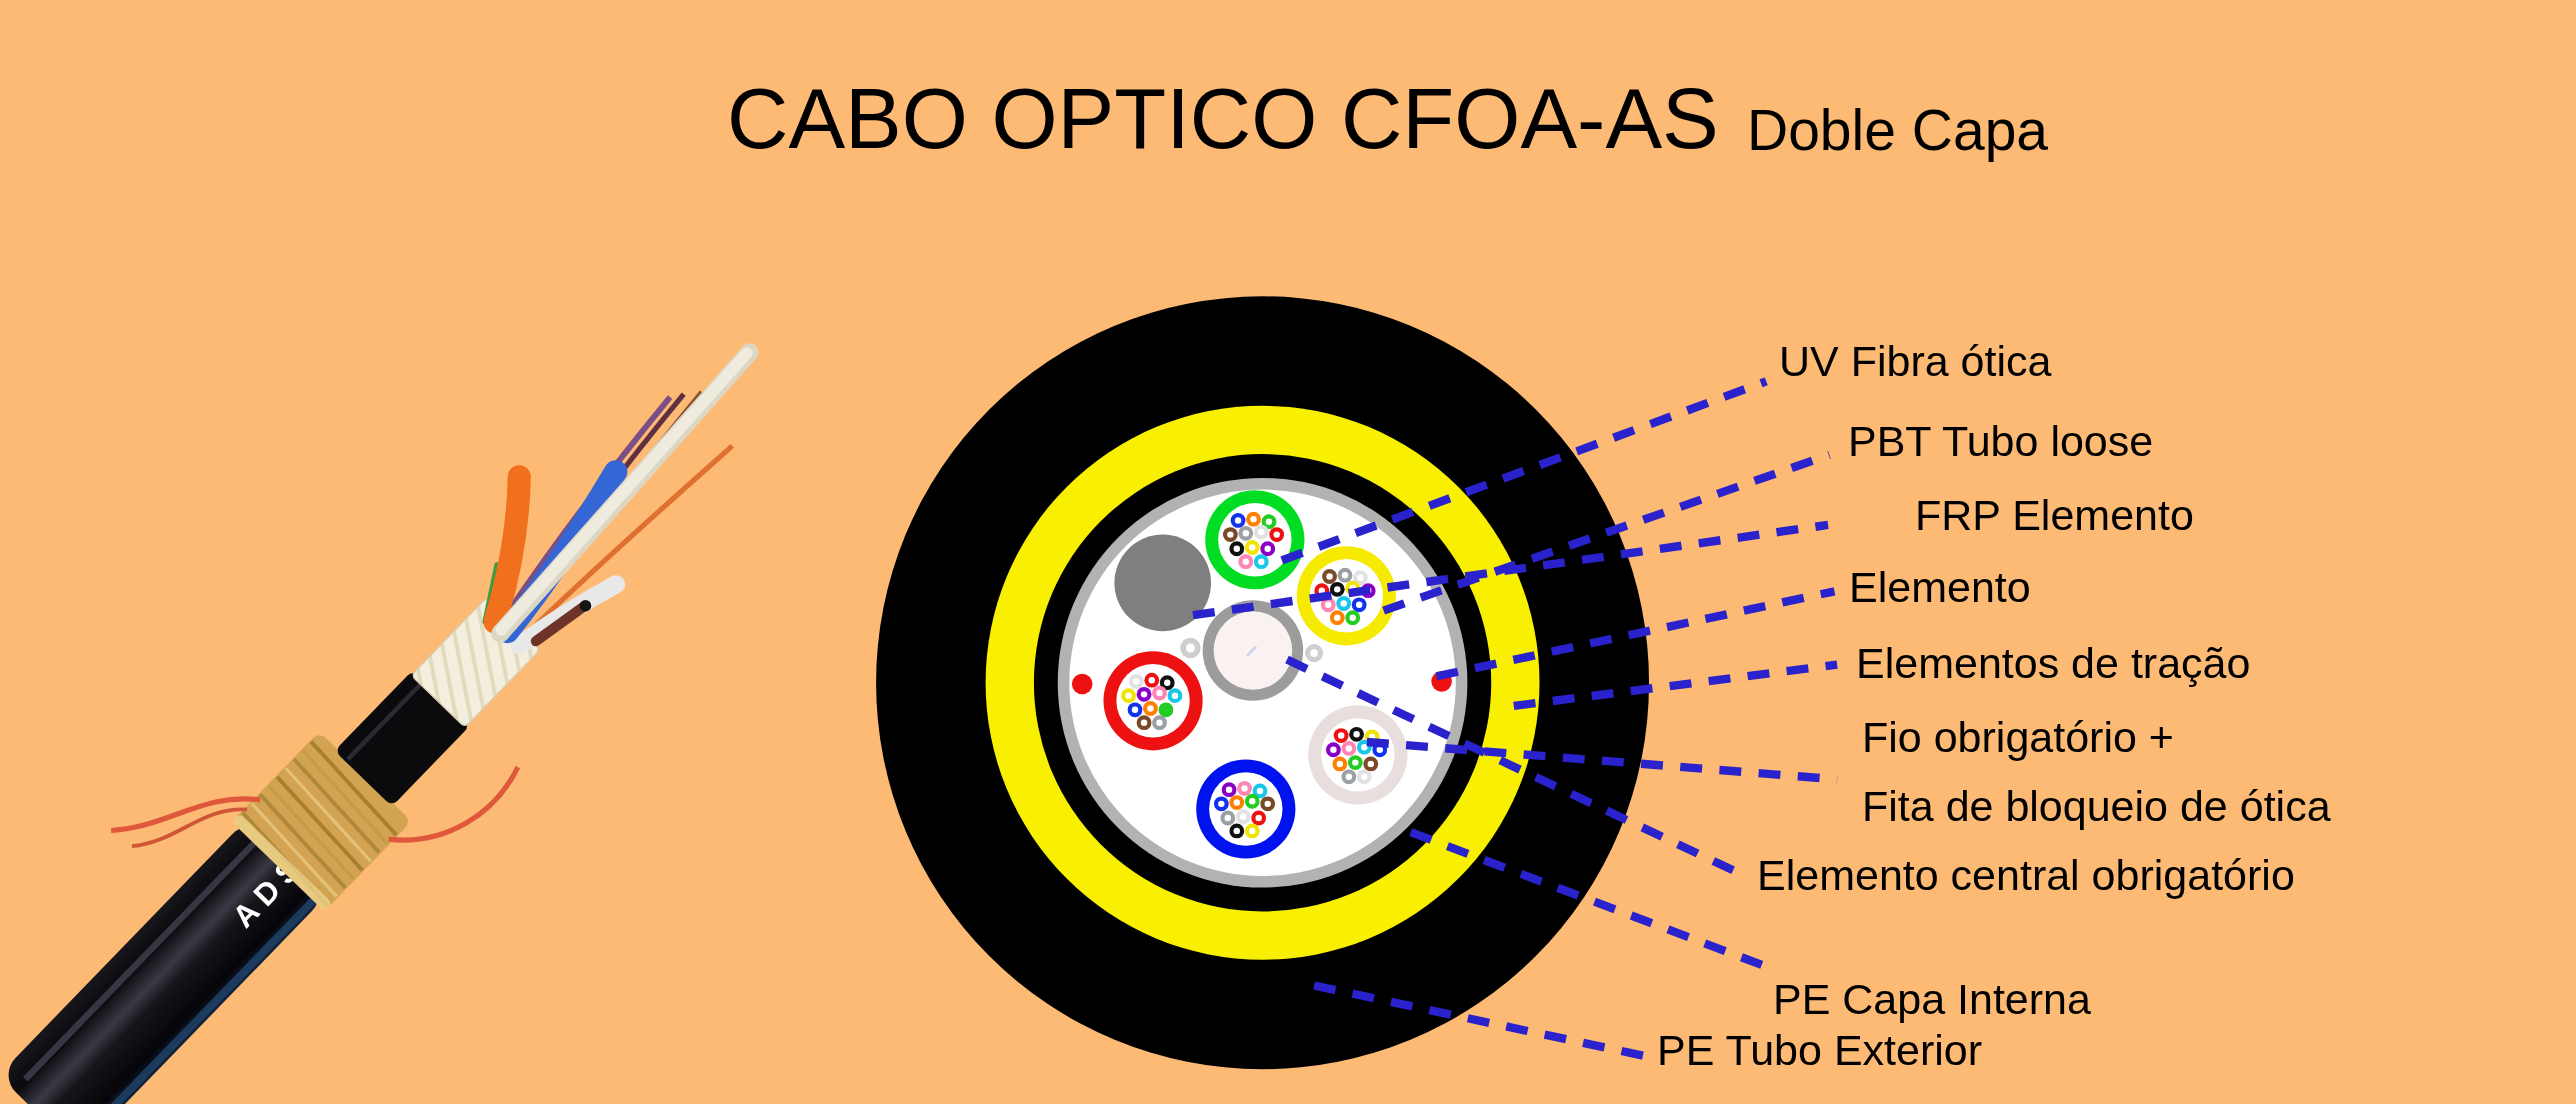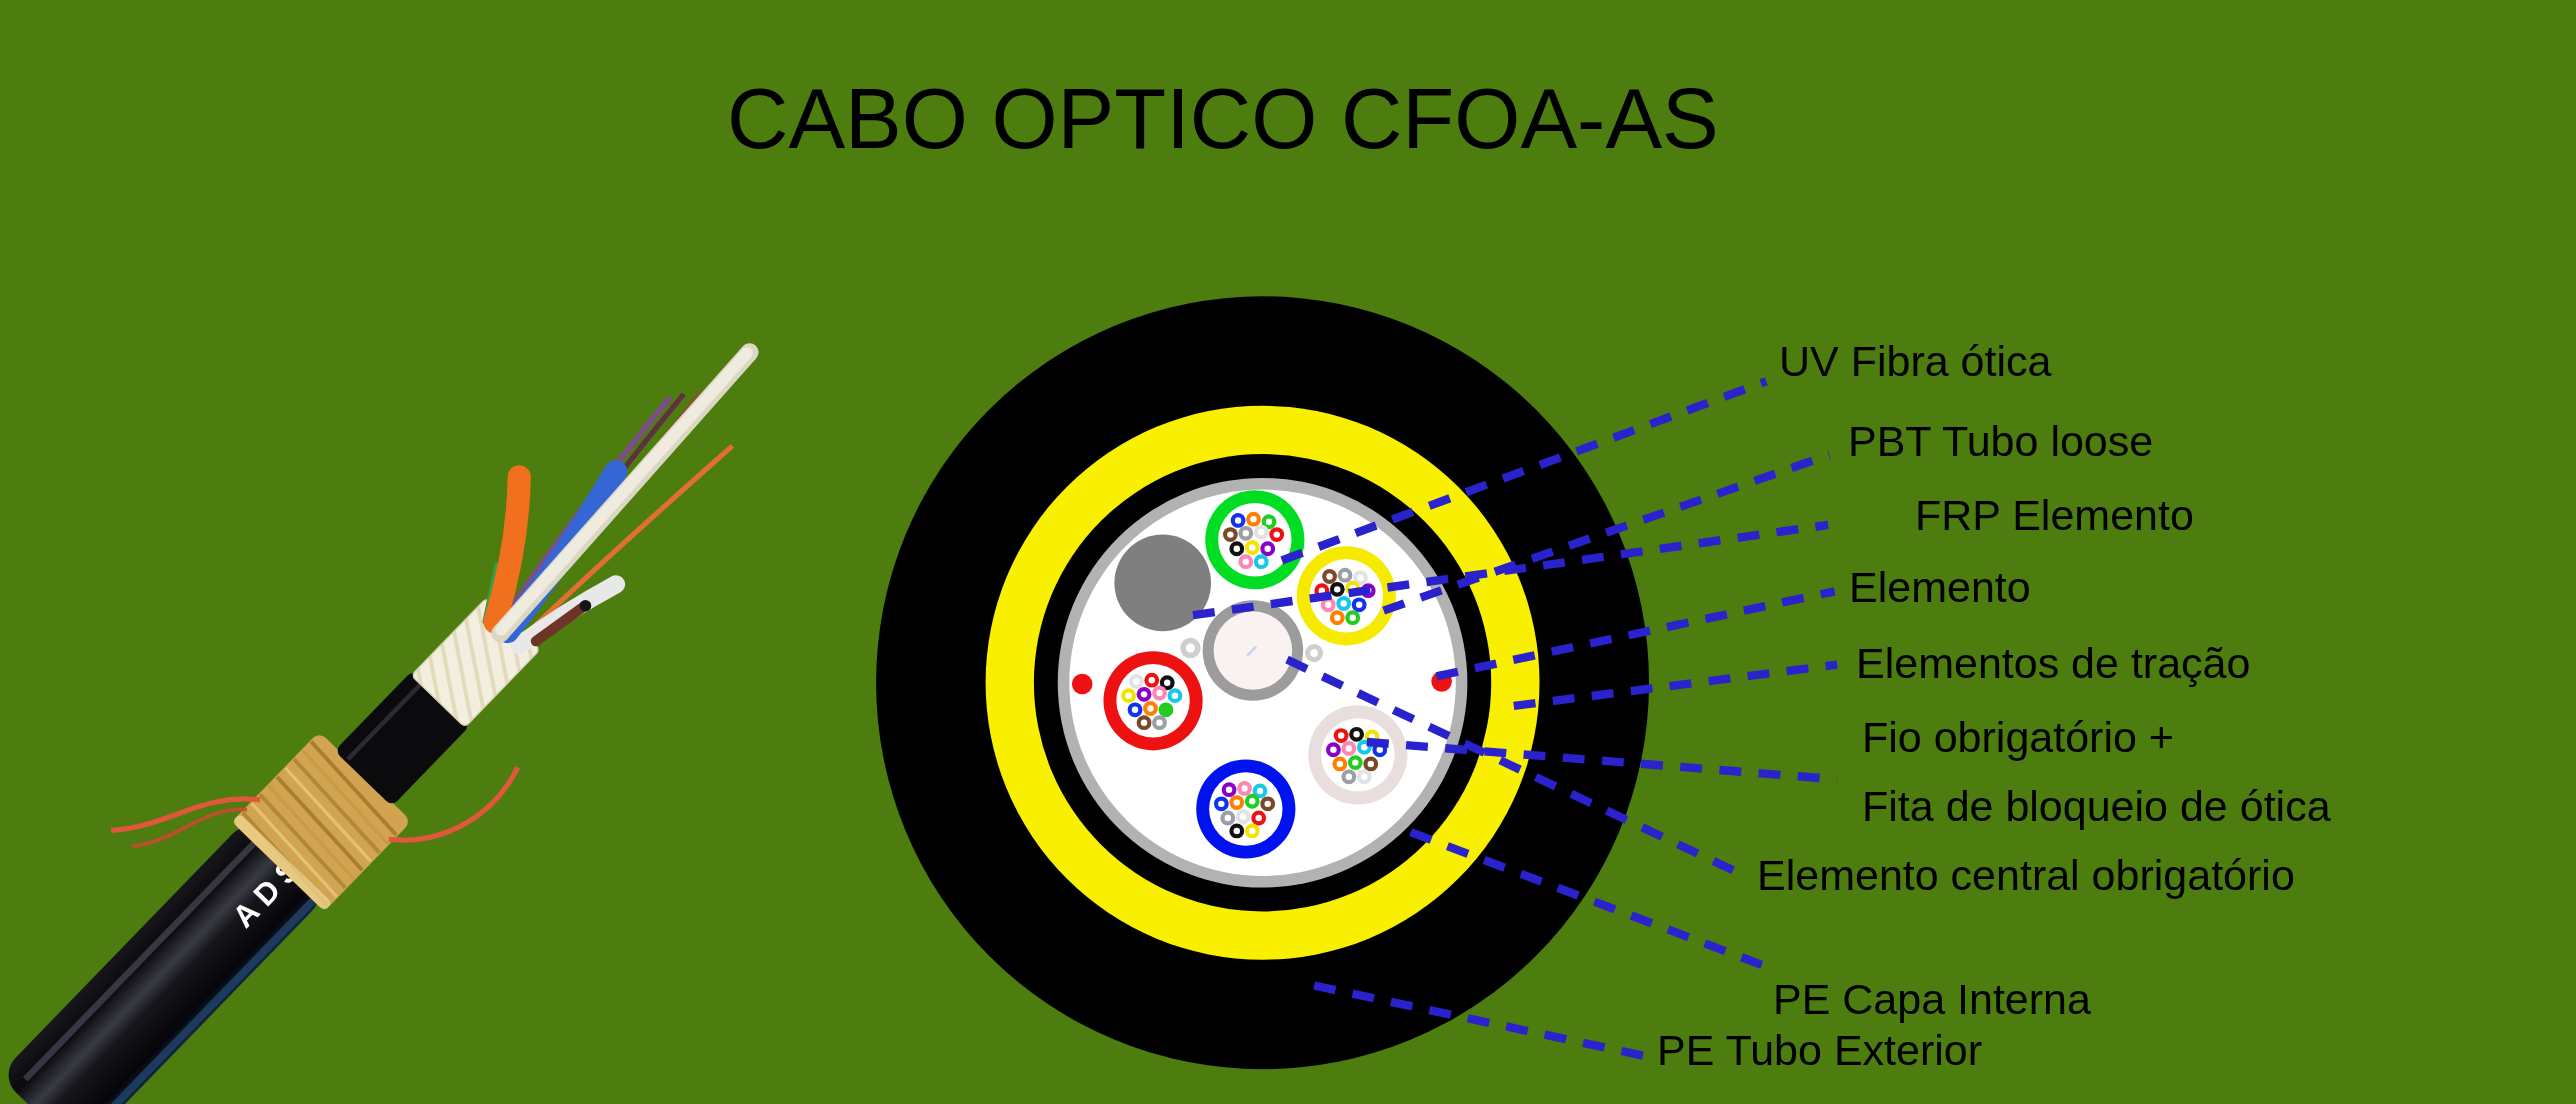--- a/index.html
+++ b/index.html
@@ -1,16 +1,16 @@
 <!DOCTYPE html>
 <html style="font-size:10.3px"><head>
 <meta charset="utf-8">
 <style>
   html,body{margin:0;padding:0;background:#fff;}
-  .page{position:relative;width:2576px;height:1104px;background:#4d7c0f;overflow:hidden;
+  .page{position:relative;width:2576px;height:1104px;background:#fdba74;overflow:hidden;
         font-family:"Liberation Sans", sans-serif;color:#000;}
   .title{position:absolute;left:727px;top:76px;font-size:85px;line-height:1;white-space:nowrap;}
   .subtitle{position:absolute;left:1747px;top:102px;font-size:57px;line-height:1;white-space:nowrap;}
   .lbl{position:absolute;font-size:43px;line-height:46px;white-space:nowrap;}
   .lbl.l0{left:1779px;top:338px;}
   .lbl.l1{left:1848px;top:418px;}
   .lbl.l2{left:1915px;top:492px;}
   .lbl.l3{left:1849px;top:564px;}
   .lbl.l4{left:1856px;top:640px;}
   .lbl.l5{left:1862px;top:714px;}
@@ -19,20 +19,21 @@
   .lbl.l8{left:1773px;top:943px;margin-top:33px;}
   .lbl.l9{left:1657px;top:1027px;}
   svg{position:absolute;left:0;top:0;}
 </style>
 </head>
 <body>
 
 <div class="page">
 
   <div class="title">CABO OPTICO CFOA-AS</div>
+  <div class="subtitle">Doble Capa</div>
 
   <svg width="2576" height="1104" viewBox="0 0 3999 1714">
     <defs>
       <linearGradient id="jacketGrad" gradientUnits="userSpaceOnUse" x1="0" y1="-86" x2="0" y2="86">
         <stop offset="0" stop-color="#16161c"></stop>
         <stop offset="0.22" stop-color="#0a0a0d"></stop>
         <stop offset="0.42" stop-color="#3a3a46"></stop>
         <stop offset="0.56" stop-color="#15151a"></stop>
         <stop offset="0.85" stop-color="#05050a"></stop>
         <stop offset="1" stop-color="#12253f"></stop>

